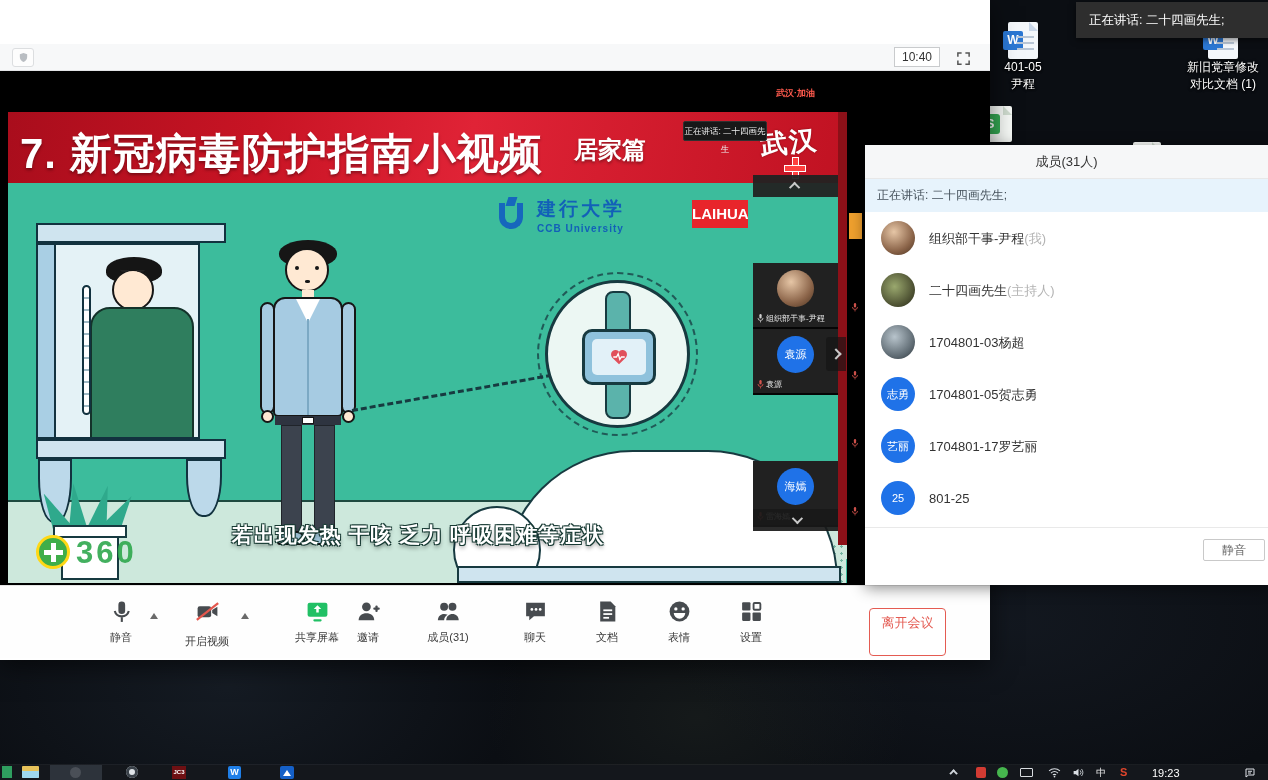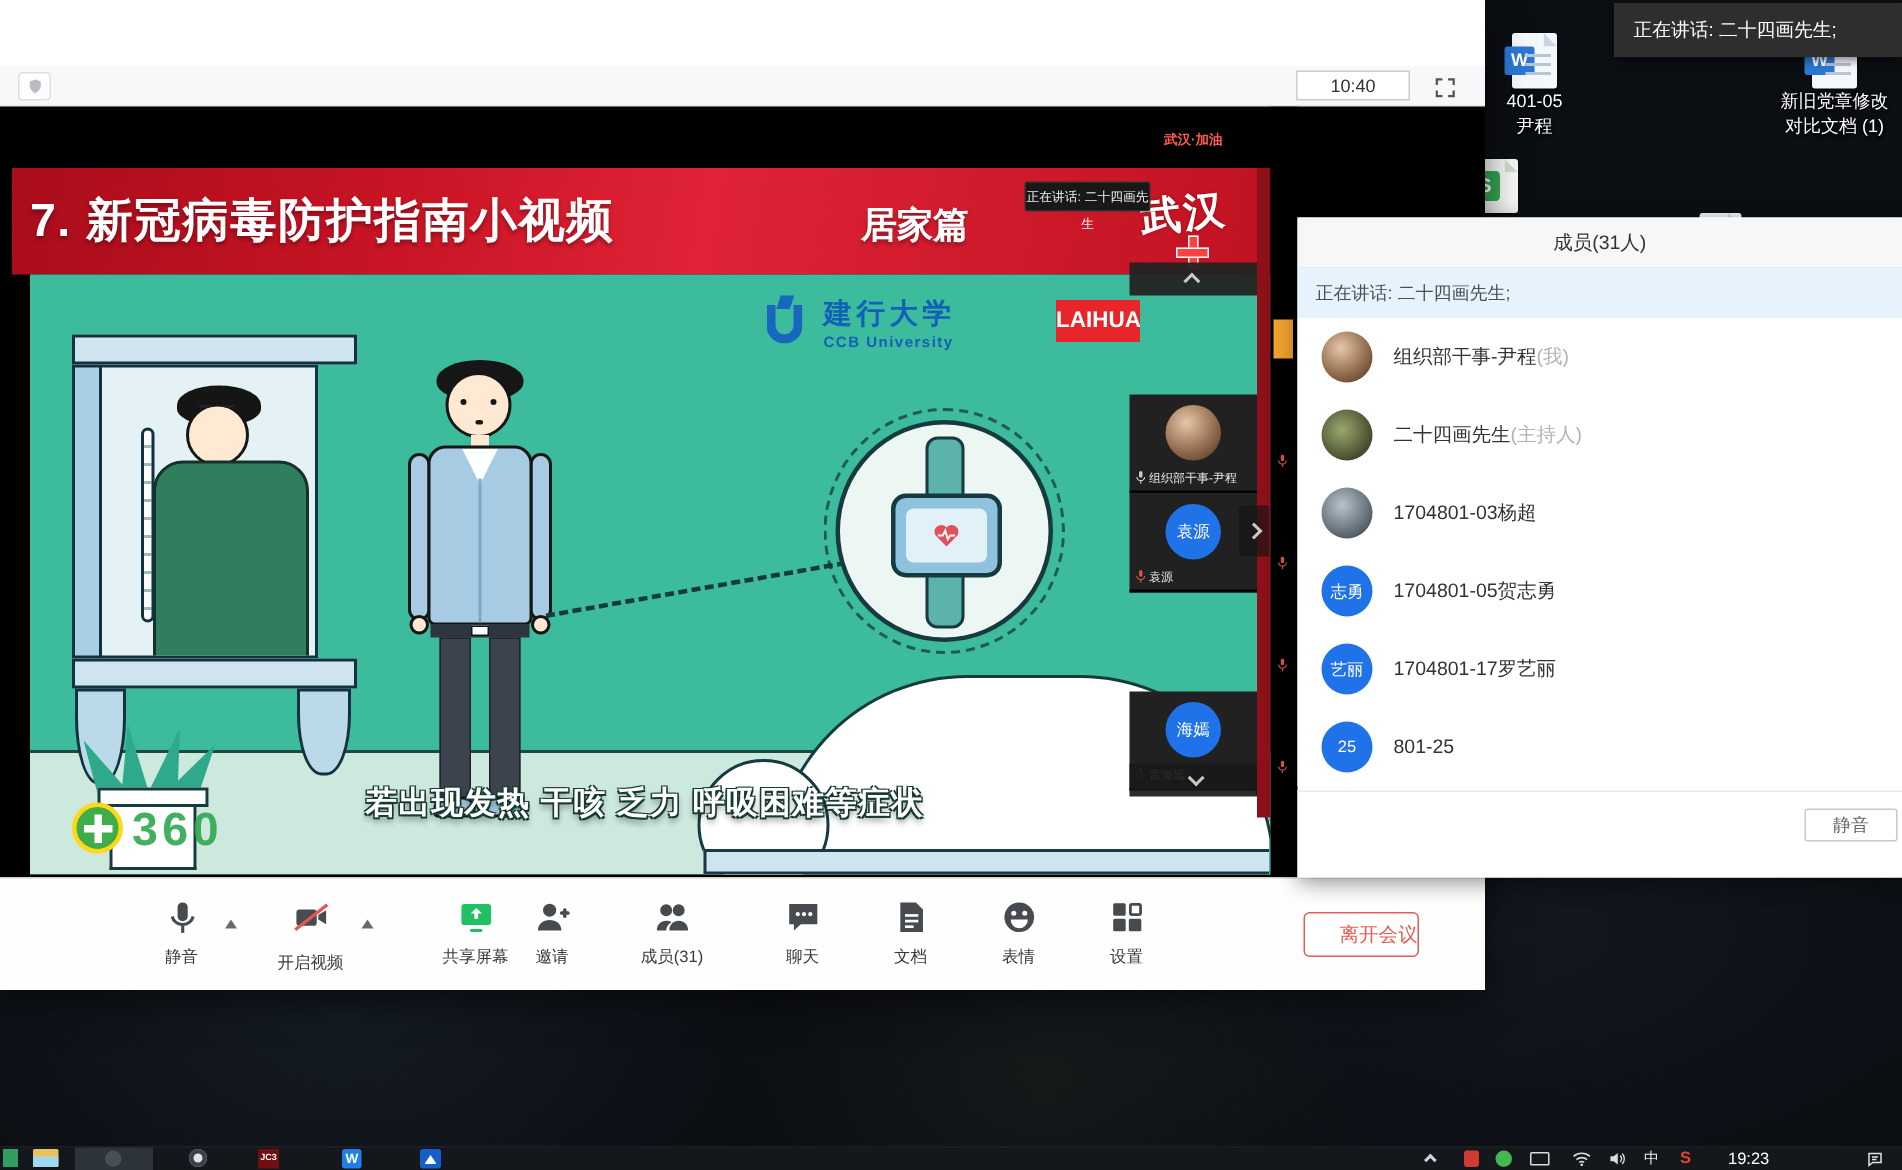--- a/index.html
+++ b/index.html
@@ -32,38 +32,38 @@
   #titlebar { left:0; top:0; width:990px; height:28px; background:#f1f3f4; border-bottom:1px solid #e3e5e7; }
   #titletext { width:100%; text-align:center; line-height:28px; font-size:13px; color:#1f1f1f; }
   .winctl { top:0; width:32px; height:27px; display:flex; align-items:center; justify-content:center; cursor:default; }
   .minbar { width:11px; height:1.6px; background:#333; }
   .maxbox { width:9px; height:9px; border:1.4px solid #333; }
   .closex { position:relative; width:11px; height:11px; }
   .closex::before,.closex::after { content:""; position:absolute; left:5px; top:-1px; width:1.6px; height:13px; background:#333; }
   .closex::before { transform:rotate(45deg);} .closex::after { transform:rotate(-45deg);}
   #subbar { left:0; top:44px; width:990px; height:27px; background:#f7f8f9; border-bottom:1px solid #e2e4e6; }
   #shieldbtn { left:12px; top:4px; width:22px; height:19px; border:1px solid #dcdee0; border-radius:3px; background:#fdfdfd; display:flex; align-items:center; justify-content:center; }
-  #clockbox { right:50px; top:3px; height:20px; padding:0 22px; border:1px solid #c9cbcd; background:#fff; font-size:12px; color:#333; line-height:18px;text-align:center; }
+  #clockbox { right:50px; top:3px; height:20px; padding:0 7px; border:1px solid #c9cbcd; background:#fff; font-size:12px; color:#333; line-height:18px;text-align:center; }
   #fsbtn { right:18px; top:5px; width:18px; height:18px; display:flex; align-items:center; justify-content:center; }
   #stage { left:0; top:71px; width:990px; height:514px; background:#000; overflow:hidden; }
 
   
   #video { left:8px; top:14px; width:839px; height:498px; background:#000; overflow:hidden; }
   #banner { left:0; top:27px; width:839px; height:71px;
     background:linear-gradient(100deg,#a90d1c 0%,#c81424 30%,#e02336 55%,#c01222 100%); }
-  #bannertitle { left:12px; top:14px; font-size:31px; font-weight:800; color:#fff; letter-spacing:1px; text-shadow:0 2px 3px rgba(0,0,0,.35); }
+  #bannertitle { left:12px; top:14px; font-size:42px; font-weight:800; color:#fff; letter-spacing:1px; text-shadow:0 2px 3px rgba(0,0,0,.35); }
   #bannertag { left:566px; top:22px; font-size:24px; font-weight:800; color:#fff; text-shadow:0 2px 3px rgba(0,0,0,.35); }
   #watermark { left:768px; top:2px; font-size:9px; color:#ff5a4d; font-weight:bold; }
   #wuhan { left:752px; top:38px; width:86px; font-size:27px; font-weight:900; color:#fff; transform:rotate(-6deg); text-shadow:0 0 2px #7e0e16; letter-spacing:2px; }
   #wuhancross { left:776px; top:72px; width:20px; height:20px; }
   #wuhancross::before { content:""; position:absolute; left:8px; top:0; width:5px; height:20px; background:#ff4040; border:1px solid #fff; }
   #wuhancross::after { content:""; position:absolute; left:0; top:8px; width:20px; height:5px; background:#ff4040; border:1px solid #fff; }
   #overlaybox { left:675px; top:36px; width:84px; height:20px; background:#181818; border:1px solid #303030; border-radius:2px; color:#eee; font-size:8.5px; text-align:center; line-height:18px; }
 
-  #scene { left:12px; top:98px; width:951px; height:400px; background:#3cbc9c; }
+  #scene { left:0; top:98px; width:951px; height:400px; background:#3cbc9c; }
   #floor { left:0; top:317px; width:839px; height:83px; background:#cde8dc; border-top:2px solid #1d4a40; }
   #dots { left:550px; top:360px; width:289px; height:40px;
     background-image:radial-gradient(circle, rgba(24,128,100,.5) 1.2px, transparent 1.4px);
     background-size:7px 7px; }
 
   
   #ccb { left:487px; top:9px; width:190px; height:46px; display:flex; gap:8px; align-items:center; }
   .ccbglyph { width:34px; height:36px; position:relative; }
   .ccbglyph .arc { position:absolute; left:4px; top:6px; width:24px; height:26px; border:6px solid #1667bd; border-top:none; border-radius:0 0 14px 14px; }
   .ccbglyph .tick { position:absolute; left:12px; top:0; width:9px; height:9px; background:#1667bd; transform:skewX(-18deg); }
@@ -146,21 +146,21 @@
   #gapcol { left:847px; top:0px; width:18px; height:514px; background:#000; }
   #orangebadge { left:2px; top:142px; width:13px; height:26px; background:#efa02e; }
   .slivermic { position:absolute; left:4px; width:8px; height:9px; }
 
   
   #btoolbar { left:0; top:585px; width:990px; height:73px; background:#fefefe; border-top:1px solid #e6e6e6; }
   .tbitem { position:absolute; top:13px; transform:translateX(-50%); display:flex; flex-direction:column; align-items:center; gap:6px; width:70px; }
   .tbitem .lab { font-size:11px; color:#3a3a3a; white-space:nowrap; }
   .ic { width:25px; height:25px; fill:#474b4f; }
   .uparrow { position:absolute; top:27px; width:0; height:0; border-left:4.5px solid transparent; border-right:4.5px solid transparent; border-bottom:6px solid #6a6a6a; }
-  #leavebtn { position:absolute; left:869px; top:22px; width:77px; height:30px; border:1px solid #e45b52; border-radius:4px; background:#fff; color:#e45b52; font-size:13px; text-align:right; line-height:28px; }
+  #leavebtn { position:absolute; left:869px; top:22px; width:77px; height:48px; border:1px solid #e45b52; border-radius:4px; background:#fff; color:#e45b52; font-size:13px; text-align:center; line-height:28px; }
 
   
   #mpanel { left:865px; top:145px; width:403px; height:440px; background:#fff; z-index:50; box-shadow:0 3px 14px rgba(0,0,0,.45); }
   #mphead { left:0; top:0; width:403px; height:34px; background:#f6f7f8; border-bottom:1px solid #e8e8e8; text-align:center; line-height:34px; font-size:13px; color:#333; }
   #mpspeak { left:0; top:34px; width:403px; height:33px; background:#e7f3fc; font-size:12px; color:#44505a; line-height:33px; padding-left:12px; }
   .mrow { position:absolute; left:0; width:403px; height:52px; display:flex; align-items:center; padding-left:16px; gap:14px; background:#fff; }
   .mav { width:34px; height:34px; border-radius:50%; background:#1f72e8; color:#fff; font-size:11px; display:flex; align-items:center; justify-content:center; flex:0 0 auto; }
   .mname { font-size:13px; color:#333; }
   .msuf { font-size:13px; color:#b3b3b3; }
   #mpfoot { left:0; top:382px; width:403px; height:58px; border-top:1px solid #e9e9e9; background:#fff; }

